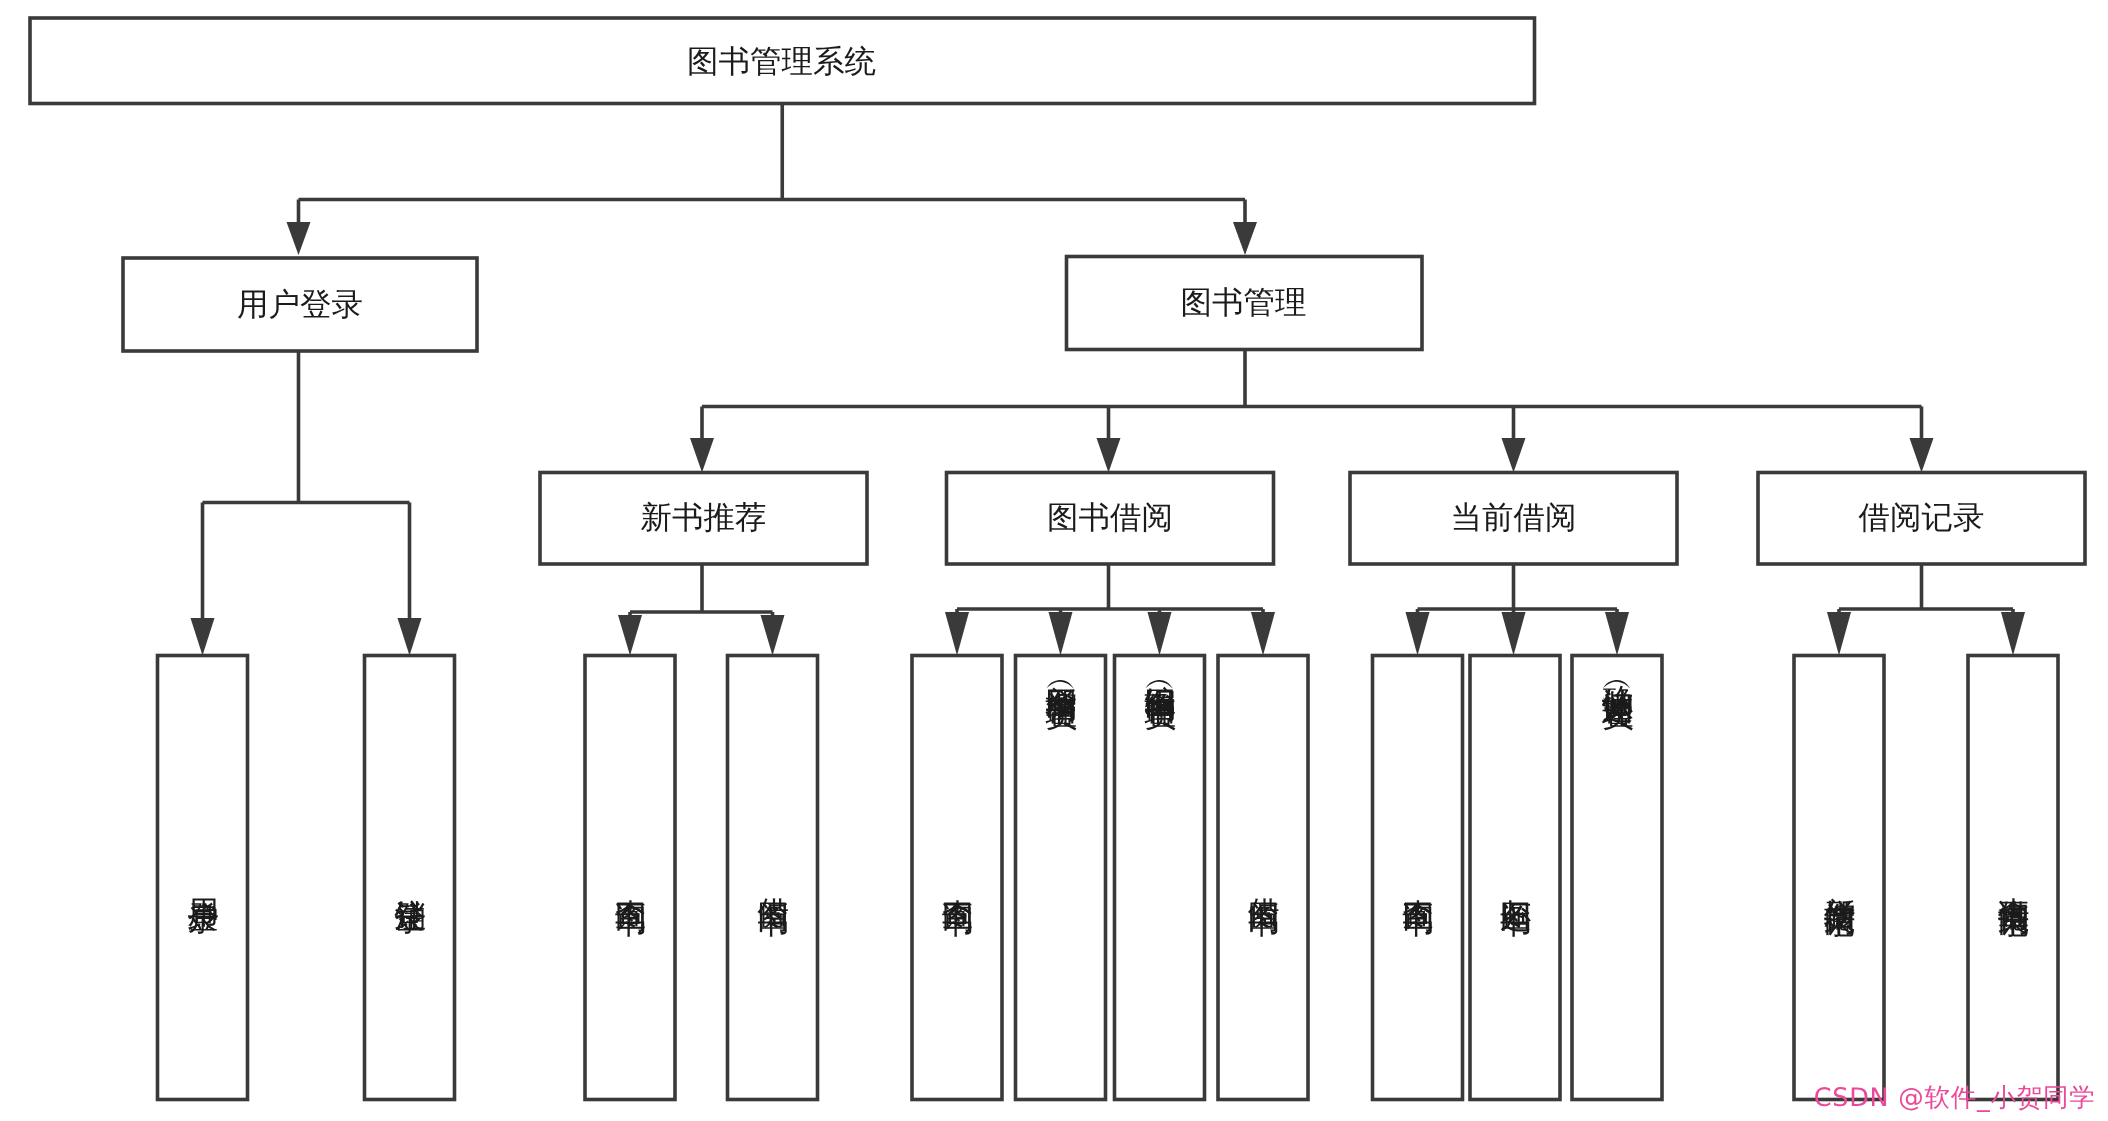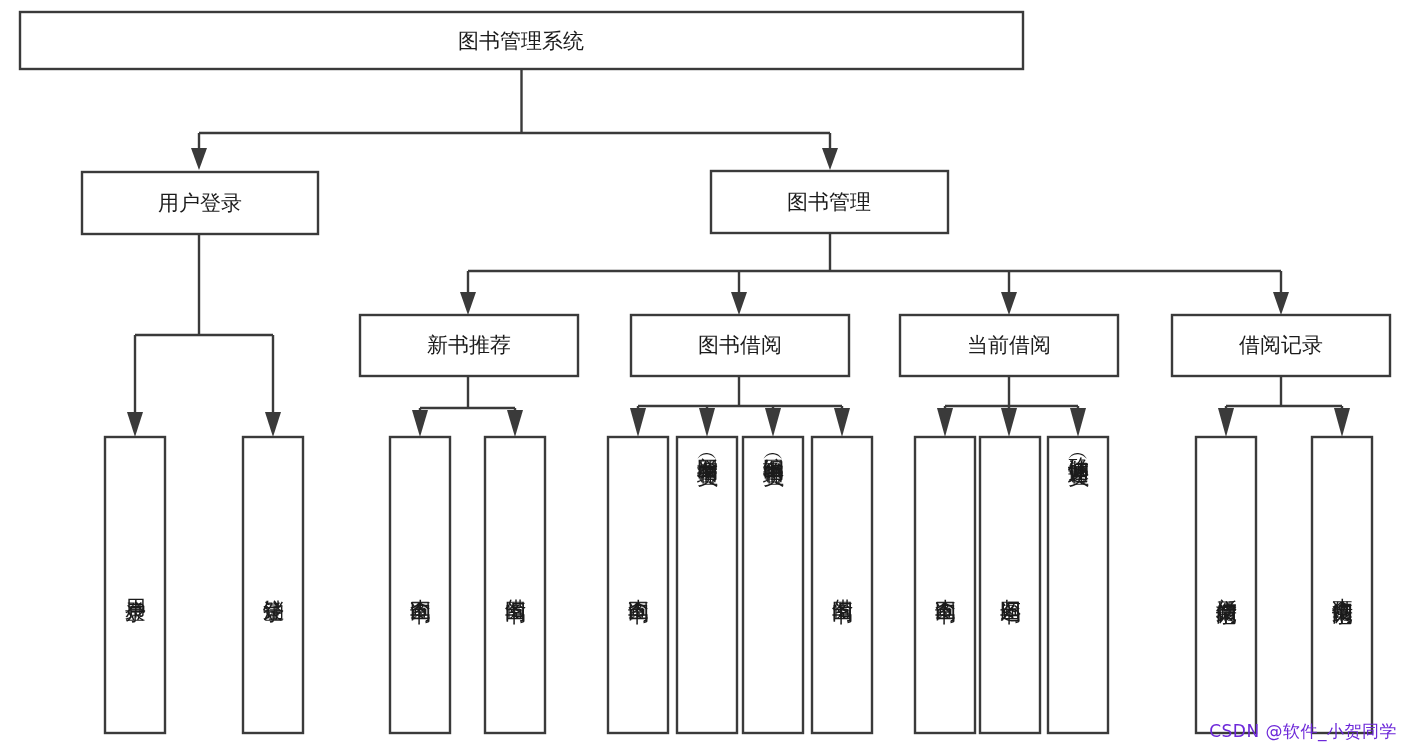--- a/index.html
+++ b/index.html
@@ -56,21 +56,21 @@
   .arrow-head {
     fill: #3a3a3a;
     stroke: none;
   }
   .watermark {
     position: absolute;
     right: 8px;
     bottom: 4px;
     font-family: "DejaVu Sans", "Liberation Sans", sans-serif;
     font-size: 17px;
-    color: #6d28d9;
+    color: #ec4899;
     white-space: nowrap;
     letter-spacing: 0.5px;
     user-select: none;
   }
 </style>
 </head>
 <body>
 
 <div id="diagram-root">
 

